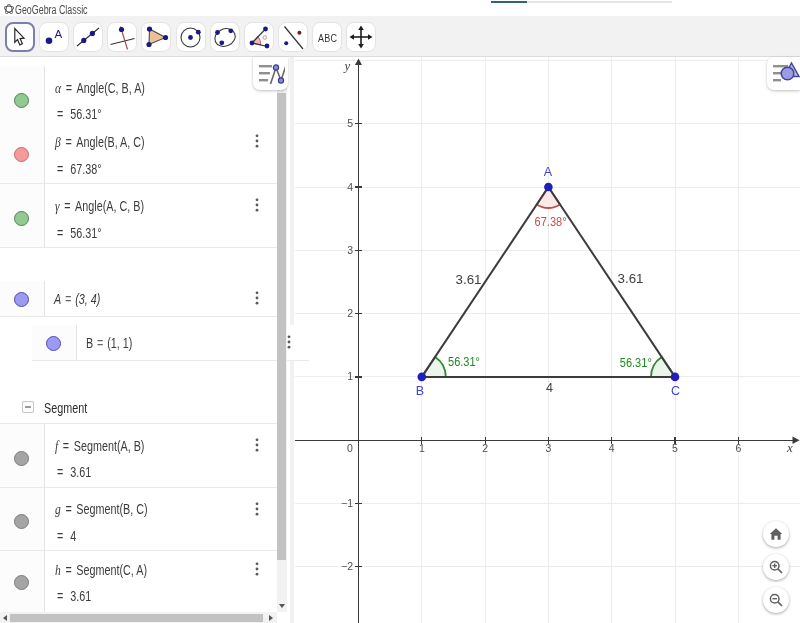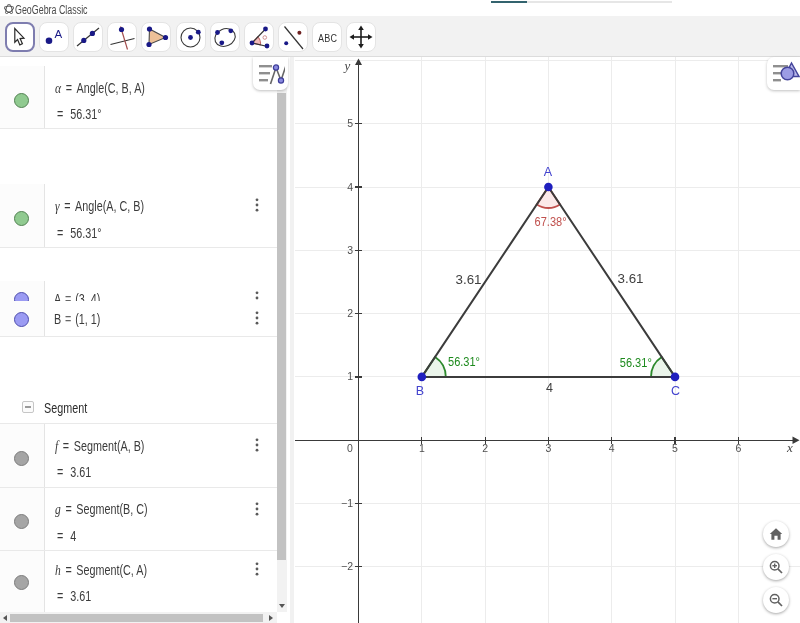--- a/index.html
+++ b/index.html
@@ -130,46 +130,57 @@
   <div class="abs" style="left:290px;top:57px;width:3.5px;height:566px;background:#f1f1f1;"></div>
   <div id="alg" class="abs" style="left:0;top:57px;width:287px;height:566px;">
 
     <div class="row" style="top:9px;height:63px;">
       <div class="gut"></div>
       <div class="circ cg" style="top:26.5px;"></div>
       <div class="t1" style="top:14.5px;"><span class="sym">α</span><span style="margin:0 6px;">=</span>Angle(C, B, A)</div>
       <div class="t1" style="left:57px;top:41px;"><span style="margin-right:9px;">=</span>56.31°</div>
     </div>
 
+    <div class="row" style="top:63px;height:64px;">
+      <div class="gut"></div>
+      <div class="circ cr" style="top:27px;"></div>
+      <div class="t1" style="top:15px;"><span class="sym">β</span><span style="margin:0 6px;">=</span>Angle(B, A, C)</div>
+      <div class="t1" style="left:57px;top:41.5px;"><span style="margin-right:9px;">=</span>67.38°</div>
+      <svg class="dots" style="top:14px;" width="6" height="15" viewBox="0 0 6 15">
+          <circle cx="3" cy="2" r="1.5" fill="#5a5a5a"></circle>
+          <circle cx="3" cy="7.5" r="1.5" fill="#5a5a5a"></circle>
+          <circle cx="3" cy="13" r="1.5" fill="#5a5a5a"></circle>
+        </svg>
+    </div>
 
     <div class="row" style="top:127px;height:64px;">
       <div class="gut"></div>
       <div class="circ cg" style="top:27px;"></div>
       <div class="t1" style="top:15px;"><span class="sym">γ</span><span style="margin:0 6px;">=</span>Angle(A, C, B)</div>
       <div class="t1" style="left:57px;top:41.5px;"><span style="margin-right:9px;">=</span>56.31°</div>
       <svg class="dots" style="top:14px;" width="6" height="15" viewBox="0 0 6 15">
           <circle cx="3" cy="2" r="1.5" fill="#5a5a5a"></circle>
           <circle cx="3" cy="7.5" r="1.5" fill="#5a5a5a"></circle>
           <circle cx="3" cy="13" r="1.5" fill="#5a5a5a"></circle>
         </svg>
     </div>
 
 
-    <div class="row" style="top:224px;height:36px;">
+    <div class="row" style="top:224px;height:36px;font-style:italic;">
       <div class="gut"></div>
       <div class="circ cb" style="top:10.5px;"></div>
       <div class="t1" style="left:54px;top:10.5px;">A<span style="margin:0 5px;color:#666;">=</span>(3, 4)</div>
       <svg class="dots" style="top:10px;" width="6" height="15" viewBox="0 0 6 15">
           <circle cx="3" cy="2" r="1.5" fill="#5a5a5a"></circle>
           <circle cx="3" cy="7.5" r="1.5" fill="#5a5a5a"></circle>
           <circle cx="3" cy="13" r="1.5" fill="#5a5a5a"></circle>
         </svg>
     </div>
 
-    <div class="row" style="top:244px;height:36px;">
+    <div class="row" style="top:268px;height:36px;margin-left:32px;">
       <div class="gut"></div>
       <div class="circ cb" style="top:10.5px;"></div>
       <div class="t1" style="left:54px;top:10.5px;">B<span style="margin:0 5px;color:#666;">=</span>(1, 1)</div>
       <svg class="dots" style="top:10px;" width="6" height="15" viewBox="0 0 6 15">
           <circle cx="3" cy="2" r="1.5" fill="#5a5a5a"></circle>
           <circle cx="3" cy="7.5" r="1.5" fill="#5a5a5a"></circle>
           <circle cx="3" cy="13" r="1.5" fill="#5a5a5a"></circle>
         </svg>
     </div>
 

